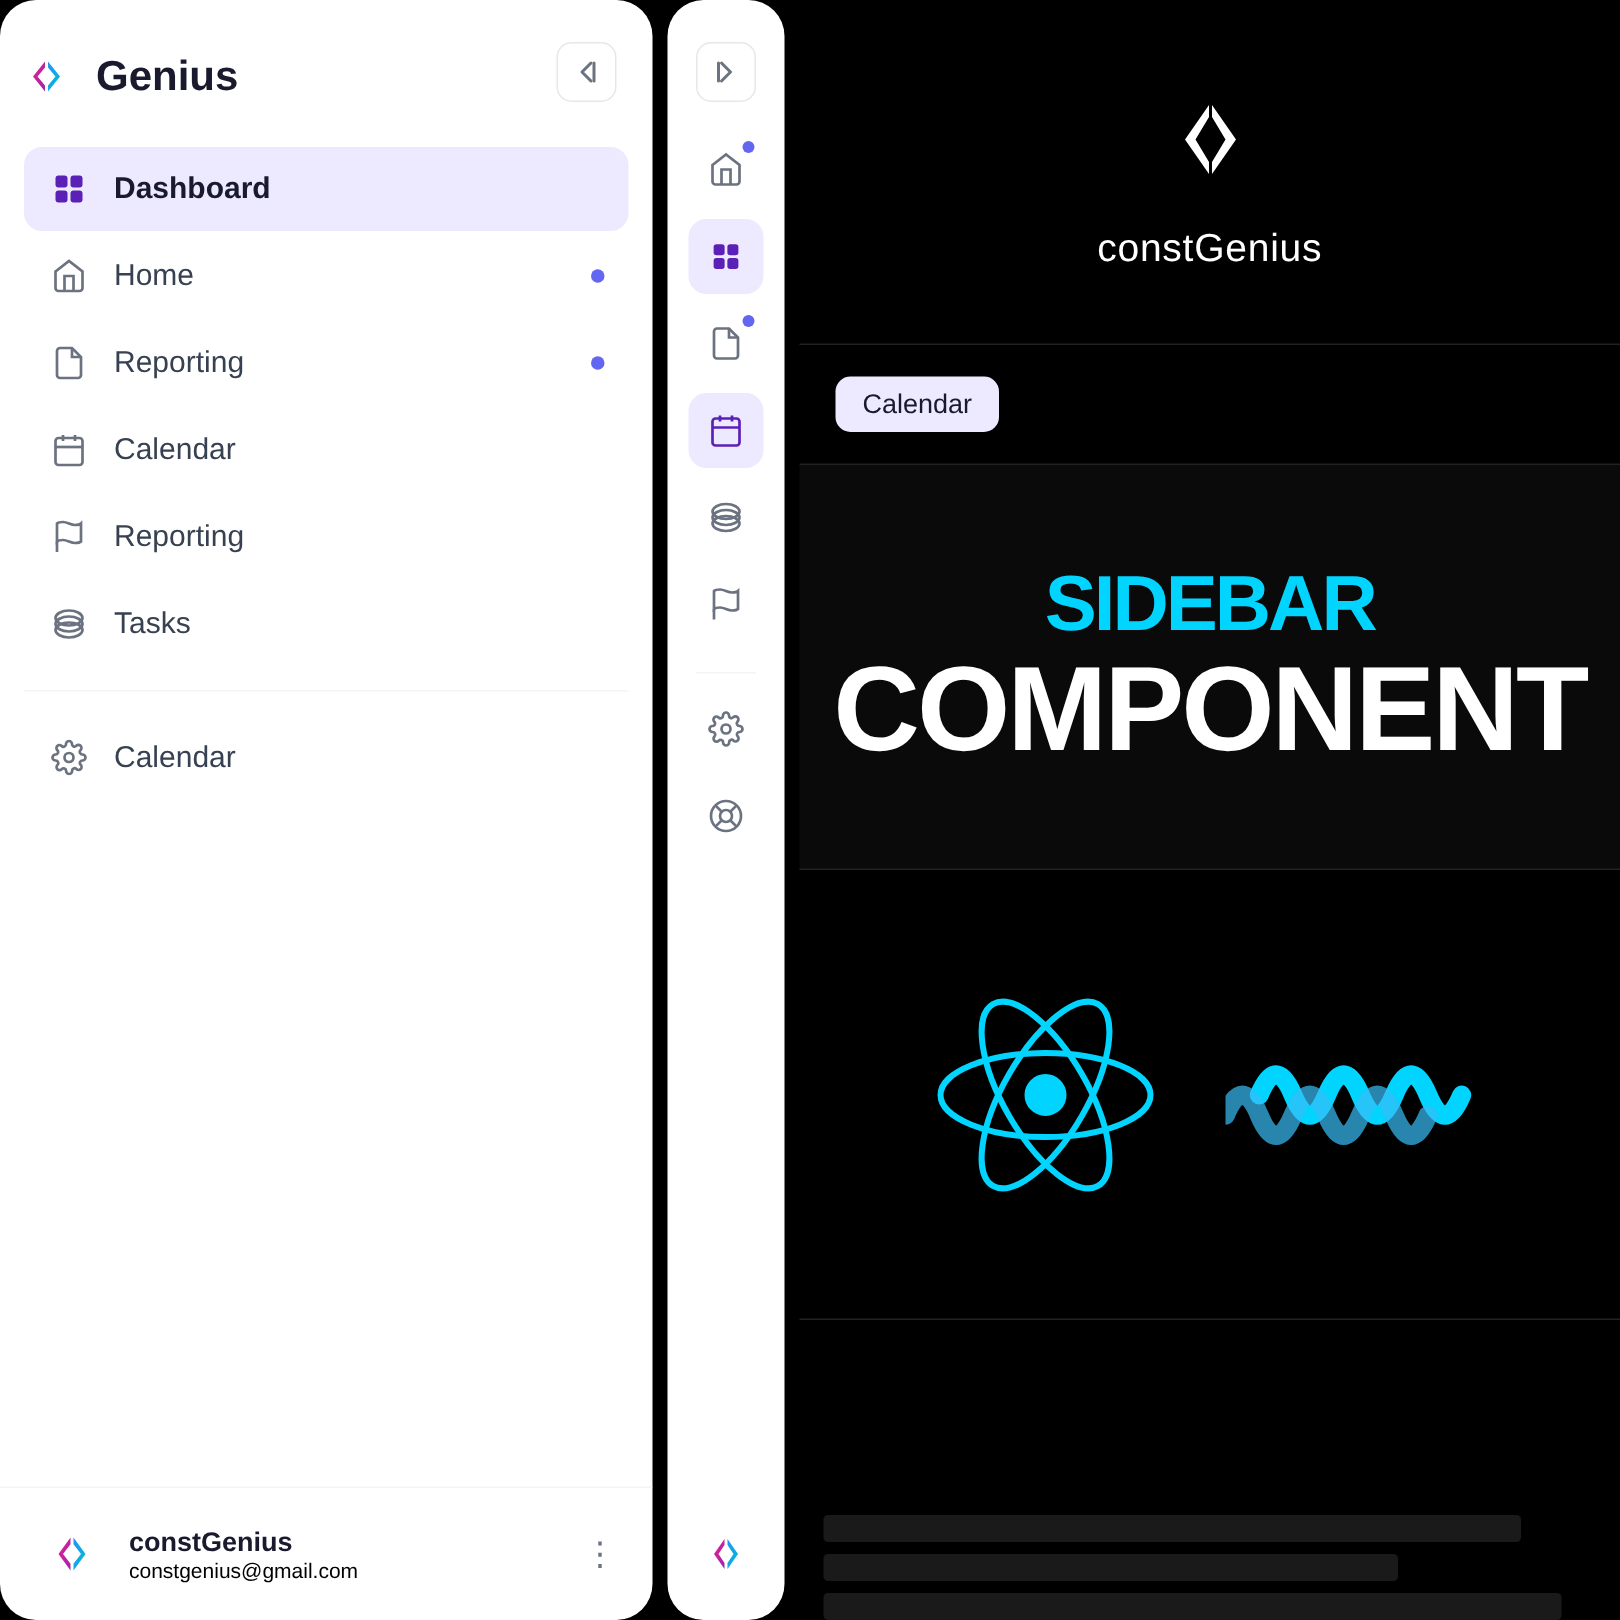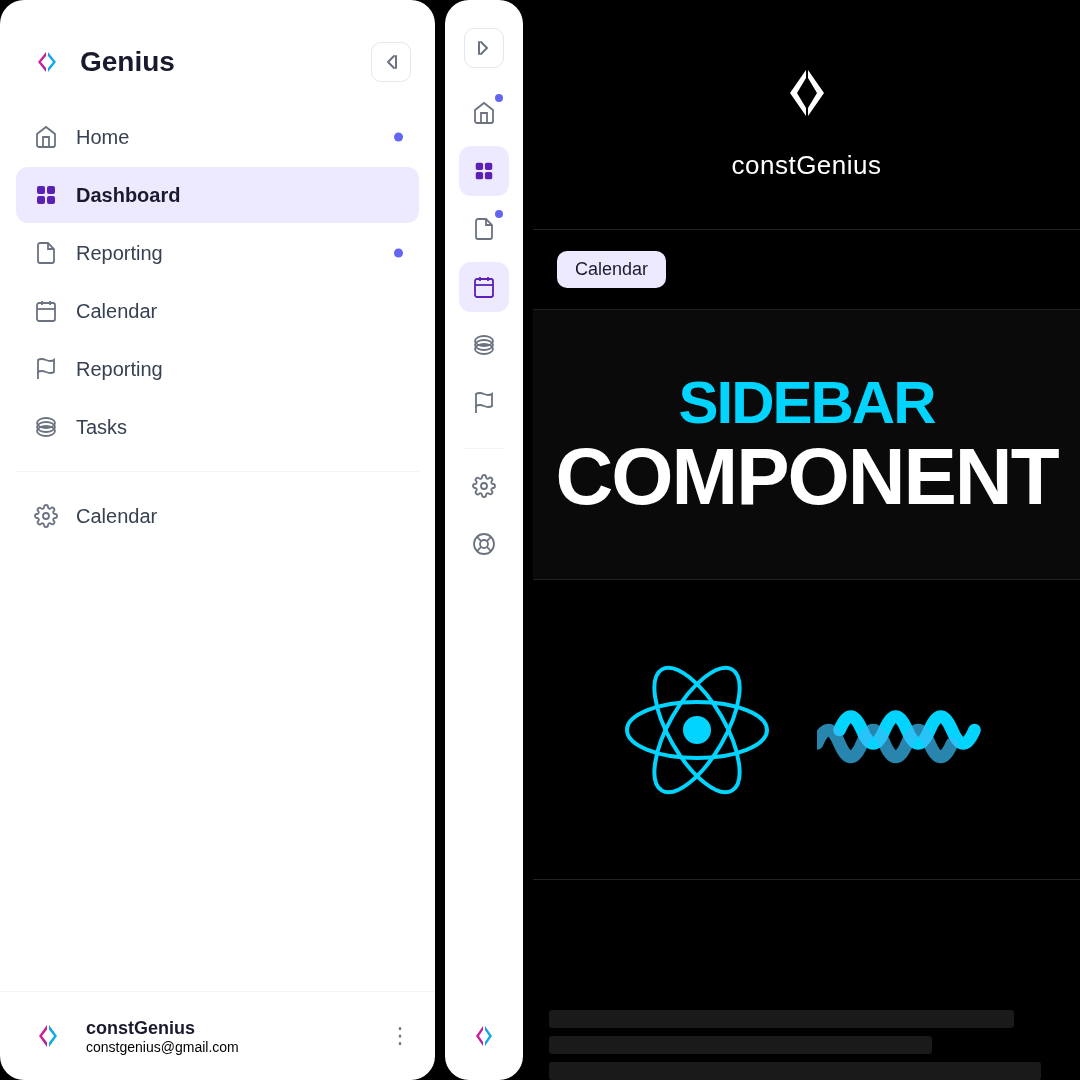--- a/index.html
+++ b/index.html
@@ -21,24 +21,22 @@
       display: flex;
       flex-direction: column;
       overflow: hidden;
       flex-shrink: 0;
       position: relative;
     }
 
     
     .sidebar-header {
       display: flex;
-      align-items: center;
       justify-content: space-between;
-      padding: 28px 24px 16px 24px;
-      margin-top: 11px;
+      padding: 28px 24px 16px 8px;
     }
     .logo-area {
       display: flex;
       align-items: center;
       gap: 10px;
     }
     .logo-icon {
       width: 46px;
       height: 46px;
     }
@@ -274,21 +272,21 @@
       background: #0a0a0a;
       flex: 0 0 270px;
       display: flex;
       flex-direction: column;
       align-items: center;
       justify-content: center;
       gap: 4px;
       border-bottom: 1.5px solid #222;
     }
     .sidebar-title {
-      font-size: 60px;
+      font-size: 52px;
       font-weight: 900;
       color: #00d4ff;
       letter-spacing: -2px;
       line-height: 1;
       text-align: right;
     }
     .component-title {
       font-size: 80px;
       font-weight: 900;
       color: #fff;
@@ -370,41 +368,41 @@
     <button class="collapse-btn">
       <svg width="20" height="20" viewBox="0 0 20 20" fill="none">
         <path d="M13 4L7 10L13 16" stroke="#6b7280" stroke-width="2" stroke-linecap="round" stroke-linejoin="round"></path>
         <line x1="15" y1="4" x2="15" y2="16" stroke="#6b7280" stroke-width="2" stroke-linecap="round"></line>
       </svg>
     </button>
   </div>
 
   <div class="sidebar-nav">
 
-    <div class="nav-item">
-      <span class="nav-item-icon">
-        <svg width="24" height="24" viewBox="0 0 24 24" fill="none" stroke="currentColor" stroke-width="1.8">
-          <path d="M3 9l9-7 9 7v11a2 2 0 0 1-2 2H5a2 2 0 0 1-2-2z"></path>
-          <polyline points="9 22 9 12 15 12 15 22"></polyline>
-        </svg>
-      </span>
-      <span class="nav-item-label">Home</span>
-      <span class="nav-dot"></span>
-    </div>
-
     <div class="nav-item active">
       <span class="nav-item-icon">
         <svg width="24" height="24" viewBox="0 0 24 24" fill="currentColor">
           <rect x="3" y="3" width="8" height="8" rx="2"></rect>
           <rect x="13" y="3" width="8" height="8" rx="2"></rect>
           <rect x="3" y="13" width="8" height="8" rx="2"></rect>
           <rect x="13" y="13" width="8" height="8" rx="2"></rect>
         </svg>
       </span>
       <span class="nav-item-label">Dashboard</span>
+    </div>
+
+    <div class="nav-item">
+      <span class="nav-item-icon">
+        <svg width="24" height="24" viewBox="0 0 24 24" fill="none" stroke="currentColor" stroke-width="1.8">
+          <path d="M3 9l9-7 9 7v11a2 2 0 0 1-2 2H5a2 2 0 0 1-2-2z"></path>
+          <polyline points="9 22 9 12 15 12 15 22"></polyline>
+        </svg>
+      </span>
+      <span class="nav-item-label">Home</span>
+      <span class="nav-dot"></span>
     </div>
 
     <div class="nav-item">
       <span class="nav-item-icon">
         <svg width="24" height="24" viewBox="0 0 24 24" fill="none" stroke="currentColor" stroke-width="1.8">
           <path d="M14 2H6a2 2 0 0 0-2 2v16a2 2 0 0 0 2 2h12a2 2 0 0 0 2-2V8z"></path>
           <polyline points="14 2 14 8 20 8"></polyline>
         </svg>
       </span>
       <span class="nav-item-label">Reporting</span>

